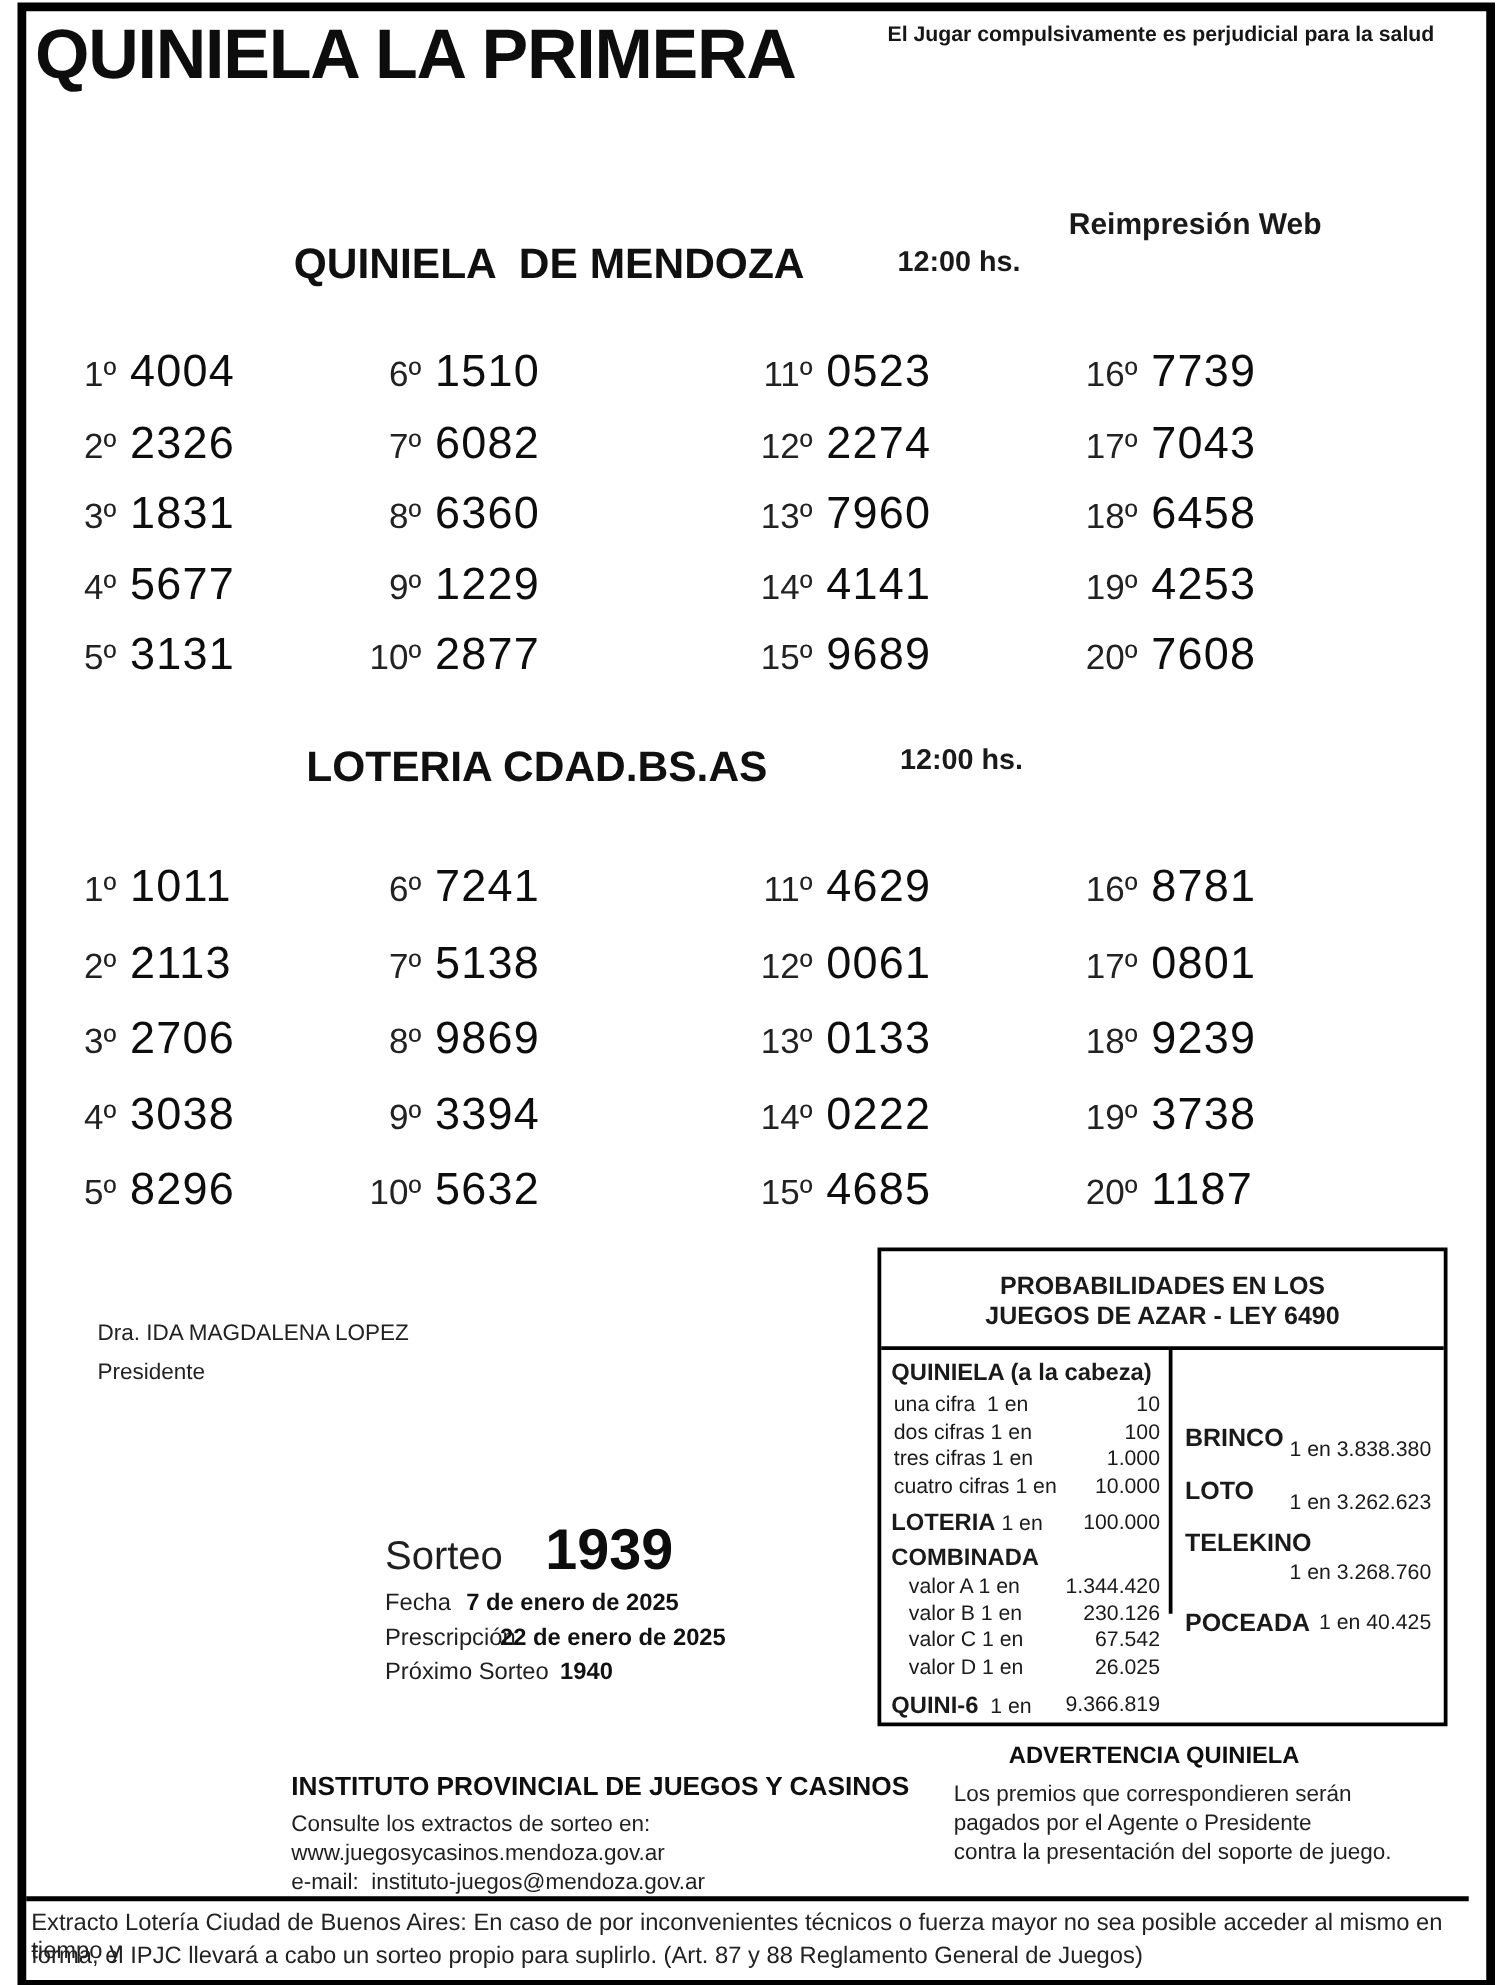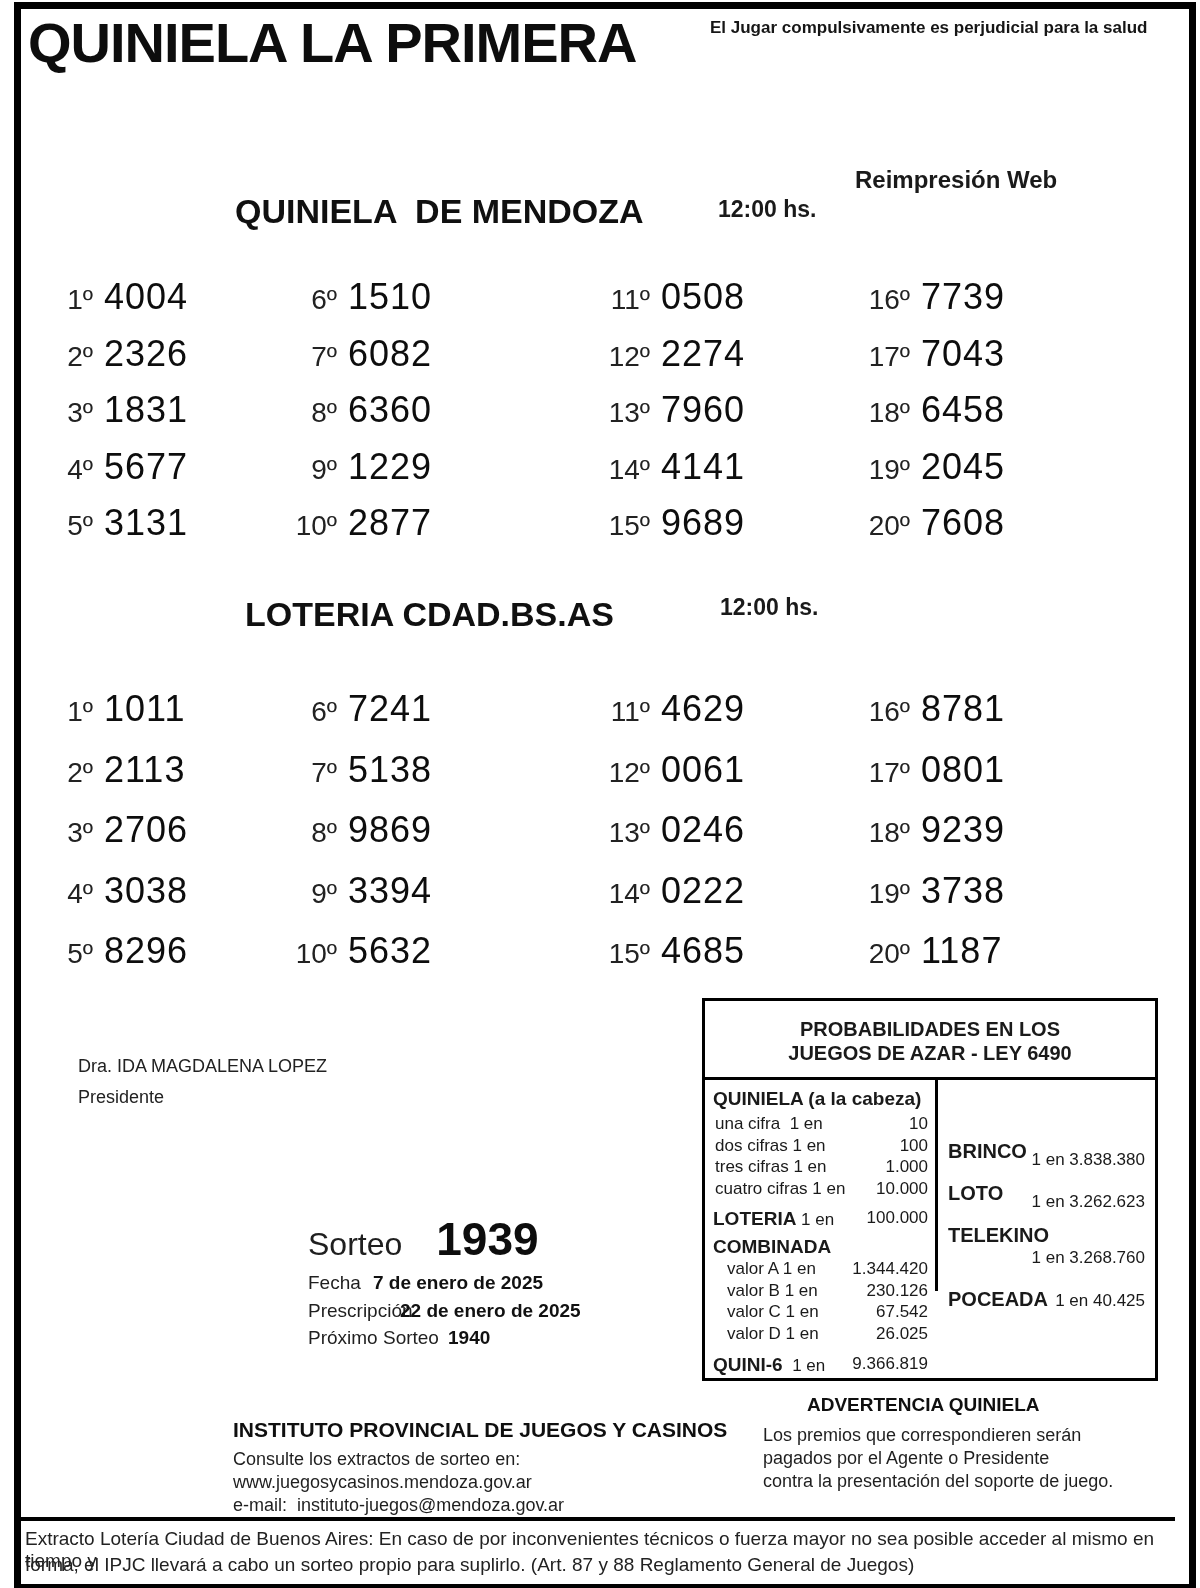--- a/index.html
+++ b/index.html
@@ -40,21 +40,21 @@
   .prow { display:flex; justify-content:space-between; line-height:21.5px; padding-left:2px; }
   .prow .lbl { white-space:pre; }
   .prow.indent { padding-left:14px; }
   .inline-odds { display:flex; justify-content:space-between; align-items:flex-start; }
   .inline-odds .nm { font-weight:bold; font-size:19px; white-space:pre; }
   .mt9 { margin-top:9px; } .mt6 { margin-top:6px; } .mt10 { margin-top:10px; } .mb3 { margin-bottom:3px; }
   .game { margin-bottom:12px; }
   .gname { font-weight:bold; font-size:20px; }
   .gval { text-align:right; margin-top:-13px; }
   .game.stacked .gval { margin-top:1px; }
-  .game.oneline { display:flex; justify-content:space-between; align-items:flex-end; margin-top:20px; }
+  .game.oneline { display:flex; justify-content:space-between; align-items:flex-start; margin-top:20px; }
 
   .sorteo-line { left:308px; top:1212px; }
   .sorteo-word { font-size:32px; color:#1f1f1f; vertical-align:baseline; }
   .sorteo-num  { font-size:46px; font-weight:bold; margin-left:34px; color:#0d0d0d; }
   .drow { left:308px; font-size:19px; color:#1f1f1f; }
   .drow .dl { display:inline-block; }
   .drow .dv { font-weight:bold; color:#111; }
   .dl.w65 { width:65px; } .dl.w92 { width:92px; } .dl.w140 { width:140px; }
 
   .institute { left:233px; top:1418px; font-size:18px; color:#1f1f1f; }
@@ -124,21 +124,21 @@
           <span class="num">1229</span>
         </div>
       <div class="gr">
           <span class="pos">10º</span>
           <span class="num">2877</span>
         </div>
     </div>
     <div class="gcol" style="left:540px;">
       <div class="gr">
           <span class="pos">11º</span>
-          <span class="num">0508</span>
+          <span class="num">0523</span>
         </div>
       <div class="gr">
           <span class="pos">12º</span>
           <span class="num">2274</span>
         </div>
       <div class="gr">
           <span class="pos">13º</span>
           <span class="num">7960</span>
         </div>
       <div class="gr">
@@ -158,21 +158,21 @@
       <div class="gr">
           <span class="pos">17º</span>
           <span class="num">7043</span>
         </div>
       <div class="gr">
           <span class="pos">18º</span>
           <span class="num">6458</span>
         </div>
       <div class="gr">
           <span class="pos">19º</span>
-          <span class="num">2045</span>
+          <span class="num">4253</span>
         </div>
       <div class="gr">
           <span class="pos">20º</span>
           <span class="num">7608</span>
         </div>
     </div>
   </div>
 
   <div class="abs sec-title" style="left:245px;top:595px;">LOTERIA CDAD.BS.AS</div>
   <div class="abs sec-time" style="left:720px;top:594px;">12:00 hs.</div>
@@ -226,21 +226,21 @@
       <div class="gr">
           <span class="pos">11º</span>
           <span class="num">4629</span>
         </div>
       <div class="gr">
           <span class="pos">12º</span>
           <span class="num">0061</span>
         </div>
       <div class="gr">
           <span class="pos">13º</span>
-          <span class="num">0246</span>
+          <span class="num">0133</span>
         </div>
       <div class="gr">
           <span class="pos">14º</span>
           <span class="num">0222</span>
         </div>
       <div class="gr">
           <span class="pos">15º</span>
           <span class="num">4685</span>
         </div>
     </div>

